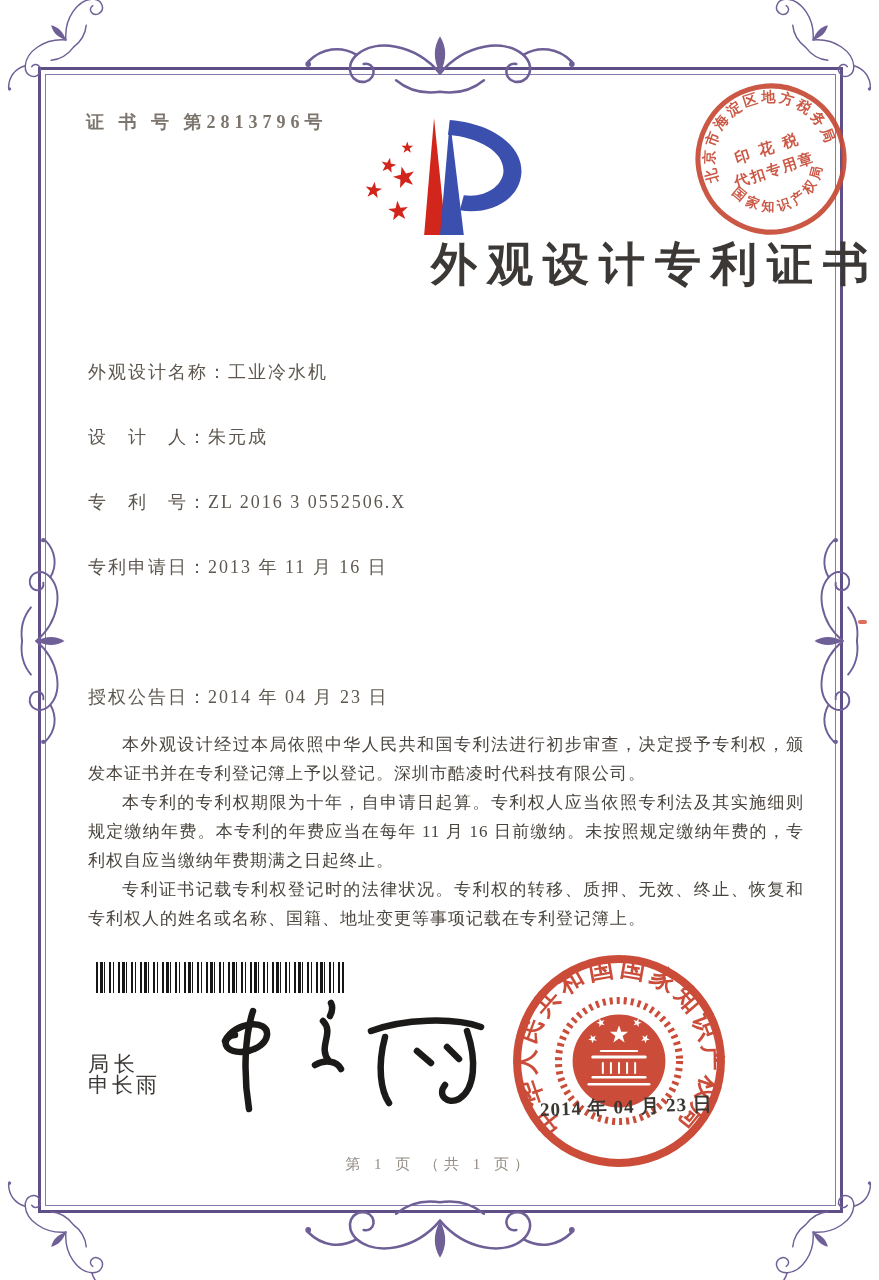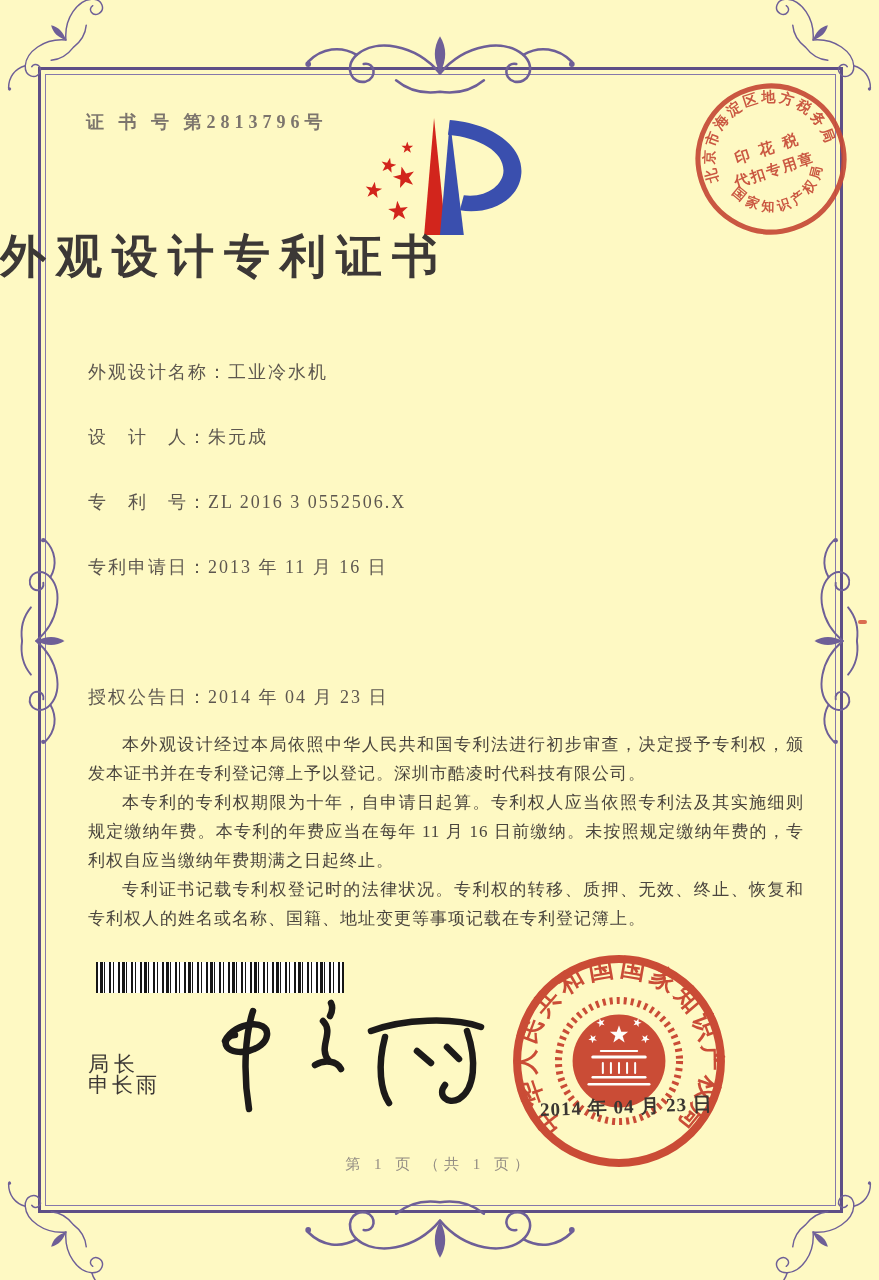--- a/index.html
+++ b/index.html
@@ -1,38 +1,38 @@
 <!DOCTYPE html>
 <html><head>
 <meta charset="utf-8">
 <style>
   html,body{margin:0;padding:0;background:#e9e7e2;}
   .page{
-    position:relative;width:879px;height:1280px;background:#fef9c3;
+    position:relative;width:879px;height:1280px;background:#ffffff;
     overflow:hidden;font-family:"Liberation Serif","DejaVu Serif",serif;
   }
   
   .frame{position:absolute;left:38px;top:67px;width:805px;height:1146px;
     border:3px solid #5e4f86;box-sizing:border-box;}
   .frame-inner{position:absolute;inset:4px;border:1px solid #8578ab;}
   .orn{position:absolute;pointer-events:none;}
   .orn svg{display:block;width:100%;height:100%;}
   .orn-top{left:50%;top:34px;width:320px;height:74px;transform:translateX(-50%);}
   .orn-bottom{left:50%;top:1186px;width:320px;height:74px;transform:translateX(-50%) scaleY(-1);}
   .orn-tl{left:-20px;top:18px;width:170px;height:42px;transform:rotate(-45deg);}
   .orn-tr{right:-20px;top:18px;width:170px;height:42px;transform:rotate(45deg);}
   .orn-bl{left:-20px;top:1212px;width:170px;height:42px;transform:rotate(-135deg);}
   .orn-br{right:-20px;top:1212px;width:170px;height:42px;transform:rotate(135deg);}
   .orn-left{left:-77px;top:612px;width:230px;height:58px;transform:rotate(90deg);}
   .orn-right{right:-77px;top:612px;width:230px;height:58px;transform:rotate(-90deg);}
   
   .cert-number{position:absolute;left:86px;top:110px;font-size:18px;font-weight:600;
     color:#7c756d;letter-spacing:5px;}
   .logo{position:absolute;left:338px;top:114px;width:205px;height:124px;}
-  .title{position:absolute;left:0;right:0;top:226px;text-align:left;font-size:46px;
+  .title{position:absolute;left:0;right:0;top:234px;text-align:right;font-size:46px;
     font-weight:600;color:#3c3836;letter-spacing:10px;}
   .field{position:absolute;left:88px;font-size:18px;color:#5d574f;letter-spacing:2px;
     white-space:nowrap;}
   .f0{top:360px}.f1{top:425px}.f2{top:490px}.f3{top:555px}.f4{top:620px}.f5{top:685px}
   .paras{position:absolute;left:88px;top:730px;width:716px;font-size:17px;line-height:29px;
     color:#4a453e;text-align:justify;letter-spacing:1px;}
   .paras p{margin:0;text-indent:2em;}
   .barcode{position:absolute;left:96px;top:962px;width:248px;height:31px;
     background:repeating-linear-gradient(90deg,
       #161616 0 2px,#fff 2px 4px,#161616 4px 7px,#fff 7px 8px,

